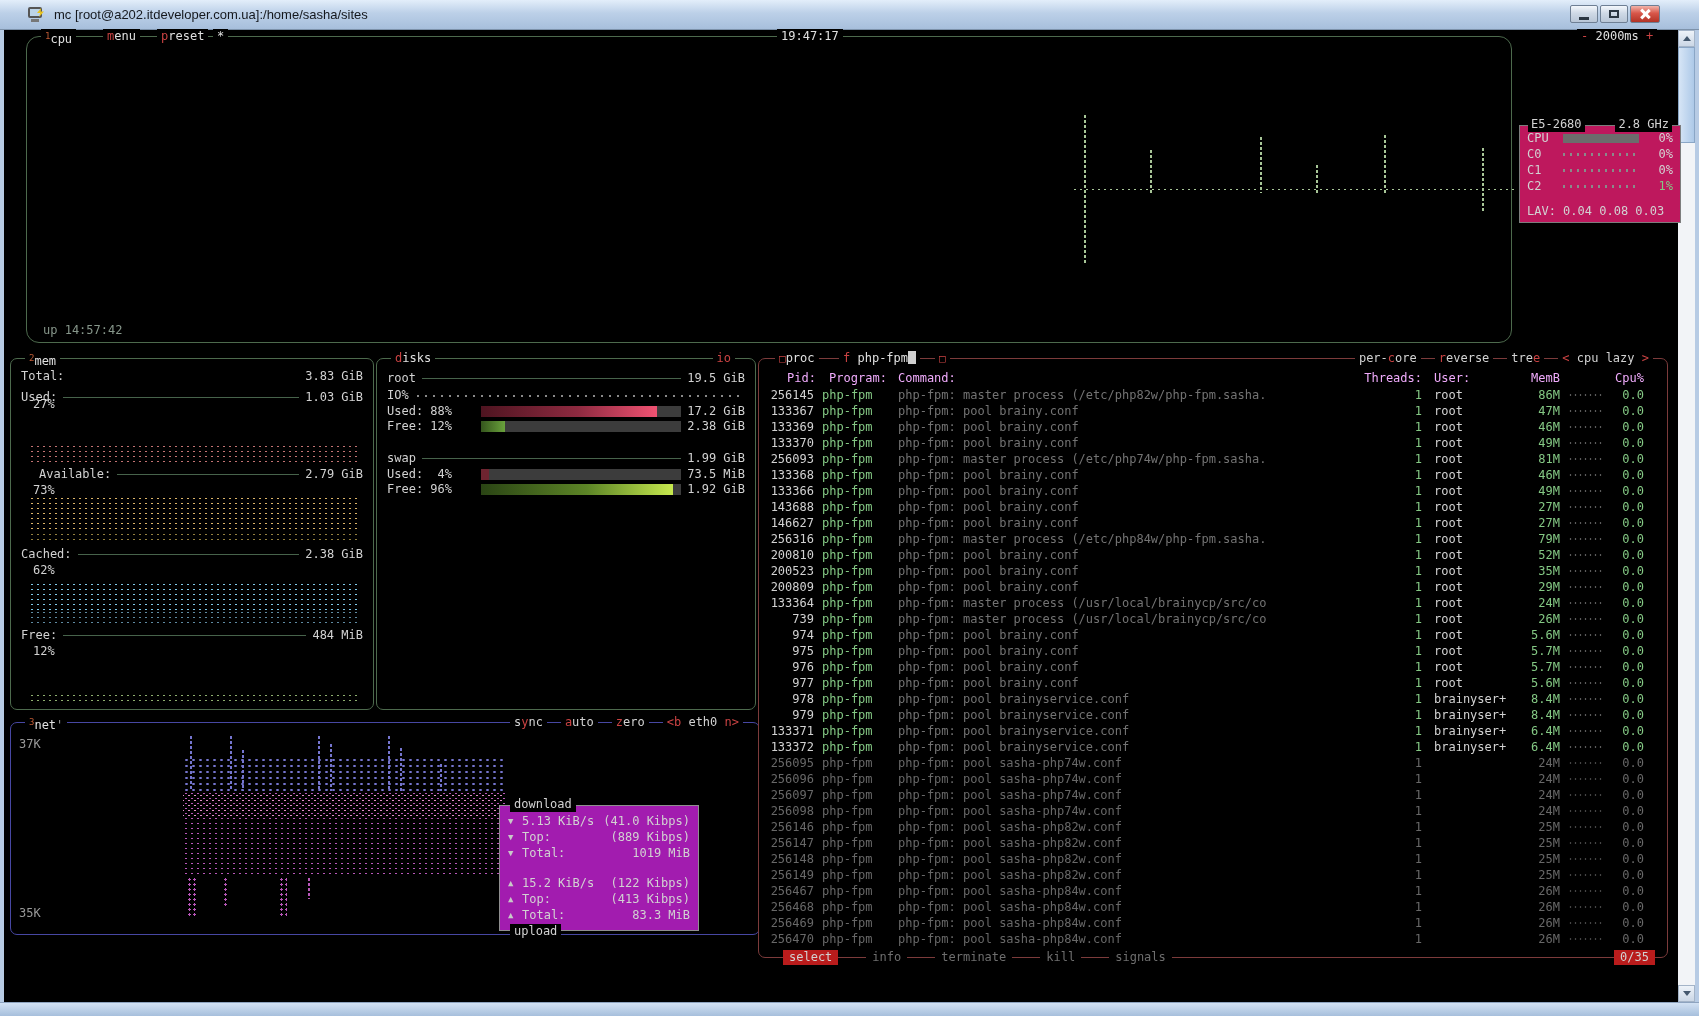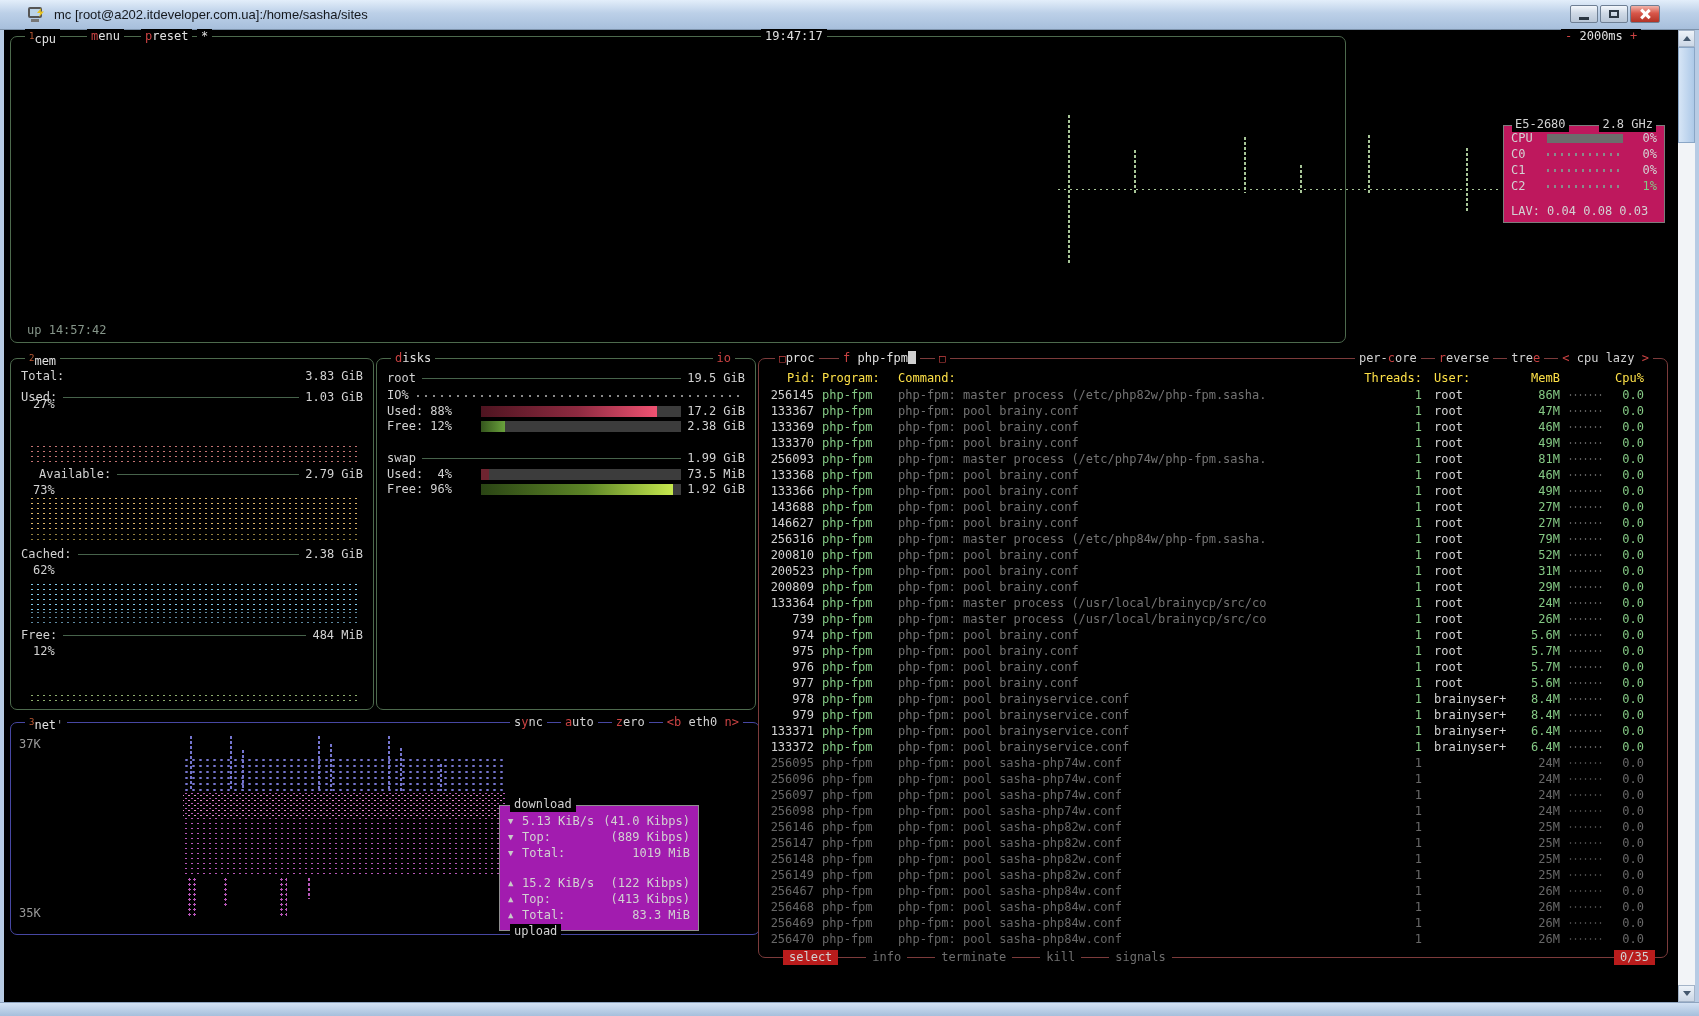--- a/index.html
+++ b/index.html
@@ -76,21 +76,21 @@
   .legtitle-r{position:absolute;top:-9px;right:8px;background:#000;padding:0 3px;}
   .legrows{position:absolute;left:0;top:4px;right:0;}
   .legrow{display:grid;grid-template-columns:36px 1fr 34px;align-items:center;height:16px;padding:0 7px;}
   .legbar{height:9px;background:#6c6c6c;}
   .legdots{height:3px;background-image:repeating-linear-gradient(90deg,#8a8a8a 0 2px,transparent 2px 7px);}
   .legval{text-align:right;}
   .legload{position:absolute;left:7px;bottom:3px;white-space:pre;}
   
   .phead,.prow{display:grid;grid-template-columns:48px 78px 418px 110px 102px 36px 52px 32px;
     height:16px;align-items:center;padding-left:8px;white-space:pre;}
-  .phead{position:absolute;left:1px;right:1px;top:11px;color:#fde047;}
+  .phead{position:absolute;left:1px;right:1px;top:11px;color:#f0abfc;}
   #proc-rows{position:absolute;left:1px;right:1px;top:28px;}
   .c-pid{text-align:right;padding-right:2px;color:#d2d2d2;}
   .c-prog{padding-left:6px;color:#84c884;}
   .c-cmd{padding-left:4px;color:#737373;}
   .c-thr{text-align:right;color:#84c884;}
   .c-user{padding-left:12px;color:#d2d2d2;}
   .c-mem{text-align:right;color:#84c884;}
   .c-cpu{text-align:right;color:#84c884;}
   .mini{display:block;width:36px;height:5px;margin:0 auto;background-image:radial-gradient(#5c5c5c 1px,transparent 1.2px);background-size:5px 4px;}
   .prow.dim .c-pid,.prow.dim .c-prog,.prow.dim .c-cmd,.prow.dim .c-thr,.prow.dim .c-user,.prow.dim .c-mem,.prow.dim .c-cpu{color:#686868;}
@@ -145,21 +145,21 @@
       <span class="tri-up"></span>
     </div>
   <div class="sthumb"></div>
   <div class="sbtn sb-dn">
       <span class="tri-dn"></span>
     </div>
 </div>
 
 <div class="term">
 
-  <div class="panel p-green" style="left:6px;top:6px;width:1336px;height:307px;">
+  <div class="panel p-green" style="left:22px;top:6px;width:1486px;height:307px;border-radius:13px;">
     <span class="ptab" style="left:14px;"><span class="sup">1</span><span>cpu</span></span>
     <span class="ptab" style="left:76px;"><span class="hk">m</span><span>enu</span></span>
     <span class="ptab" style="left:130px;"><span class="hk">p</span><span>reset</span></span>
     <span class="ptab" style="left:186px;">*</span>
     <span class="ptab" style="left:750px;">19:47:17</span>
     <span class="ptab" style="left:1550px;"><span class="hk">-</span><span> </span><span>2000ms</span><span> </span><span class="hk">+</span></span>
 
     <div>
       <div class="dots d-cpu" style="left:1045px;top:150px;width:446px;height:6px;"></div>
       <div class="dots d-cpu vsp" style="left:1056px;top:77px;height:150px;"></div>
@@ -304,41 +304,41 @@
     <span class="ptab hk" style="left:176px;font-size:11px;">□</span>
     <div class="proc-controls">
       <span><span>per-</span><span class="hk">c</span><span>ore</span></span>
       <span><span class="hk">r</span><span>everse</span></span>
       <span><span>tre</span><span class="hk">e</span></span>
       <span><span class="hk">&lt;</span><span> </span><span>cpu lazy</span><span> </span><span class="hk">&gt;</span></span>
     </div>
 
     <div class="phead">
       <span class="hdr-r">Pid:</span>
-      <span style="padding-left:6px;">Program:</span>
+      <span style="padding-left:6px;text-align:center;">Program:</span>
       <span style="padding-left:4px;">Command:</span>
       <span class="hdr-r">Threads:</span>
       <span style="padding-left:12px;">User:</span>
       <span class="hdr-r">MemB</span>
       <span></span>
       <span class="hdr-r">Cpu%</span>
     </div>
     <div id="proc-rows">
         <div class="prow"><span class="c-pid">256145</span><span class="c-prog">php-fpm</span><span class="c-cmd">php-fpm: master process (/etc/php82w/php-fpm.sasha.</span><span class="c-thr">1</span><span class="c-user">root</span><span class="c-mem">86M</span><span class="c-dots"><i class="mini"></i></span><span class="c-cpu">0.0</span></div>
         <div class="prow"><span class="c-pid">133367</span><span class="c-prog">php-fpm</span><span class="c-cmd">php-fpm: pool brainy.conf</span><span class="c-thr">1</span><span class="c-user">root</span><span class="c-mem">47M</span><span class="c-dots"><i class="mini"></i></span><span class="c-cpu">0.0</span></div>
         <div class="prow"><span class="c-pid">133369</span><span class="c-prog">php-fpm</span><span class="c-cmd">php-fpm: pool brainy.conf</span><span class="c-thr">1</span><span class="c-user">root</span><span class="c-mem">46M</span><span class="c-dots"><i class="mini"></i></span><span class="c-cpu">0.0</span></div>
         <div class="prow"><span class="c-pid">133370</span><span class="c-prog">php-fpm</span><span class="c-cmd">php-fpm: pool brainy.conf</span><span class="c-thr">1</span><span class="c-user">root</span><span class="c-mem">49M</span><span class="c-dots"><i class="mini"></i></span><span class="c-cpu">0.0</span></div>
         <div class="prow"><span class="c-pid">256093</span><span class="c-prog">php-fpm</span><span class="c-cmd">php-fpm: master process (/etc/php74w/php-fpm.sasha.</span><span class="c-thr">1</span><span class="c-user">root</span><span class="c-mem">81M</span><span class="c-dots"><i class="mini"></i></span><span class="c-cpu">0.0</span></div>
         <div class="prow"><span class="c-pid">133368</span><span class="c-prog">php-fpm</span><span class="c-cmd">php-fpm: pool brainy.conf</span><span class="c-thr">1</span><span class="c-user">root</span><span class="c-mem">46M</span><span class="c-dots"><i class="mini"></i></span><span class="c-cpu">0.0</span></div>
         <div class="prow"><span class="c-pid">133366</span><span class="c-prog">php-fpm</span><span class="c-cmd">php-fpm: pool brainy.conf</span><span class="c-thr">1</span><span class="c-user">root</span><span class="c-mem">49M</span><span class="c-dots"><i class="mini"></i></span><span class="c-cpu">0.0</span></div>
         <div class="prow"><span class="c-pid">143688</span><span class="c-prog">php-fpm</span><span class="c-cmd">php-fpm: pool brainy.conf</span><span class="c-thr">1</span><span class="c-user">root</span><span class="c-mem">27M</span><span class="c-dots"><i class="mini"></i></span><span class="c-cpu">0.0</span></div>
         <div class="prow"><span class="c-pid">146627</span><span class="c-prog">php-fpm</span><span class="c-cmd">php-fpm: pool brainy.conf</span><span class="c-thr">1</span><span class="c-user">root</span><span class="c-mem">27M</span><span class="c-dots"><i class="mini"></i></span><span class="c-cpu">0.0</span></div>
         <div class="prow"><span class="c-pid">256316</span><span class="c-prog">php-fpm</span><span class="c-cmd">php-fpm: master process (/etc/php84w/php-fpm.sasha.</span><span class="c-thr">1</span><span class="c-user">root</span><span class="c-mem">79M</span><span class="c-dots"><i class="mini"></i></span><span class="c-cpu">0.0</span></div>
         <div class="prow"><span class="c-pid">200810</span><span class="c-prog">php-fpm</span><span class="c-cmd">php-fpm: pool brainy.conf</span><span class="c-thr">1</span><span class="c-user">root</span><span class="c-mem">52M</span><span class="c-dots"><i class="mini"></i></span><span class="c-cpu">0.0</span></div>
-        <div class="prow"><span class="c-pid">200523</span><span class="c-prog">php-fpm</span><span class="c-cmd">php-fpm: pool brainy.conf</span><span class="c-thr">1</span><span class="c-user">root</span><span class="c-mem">31M</span><span class="c-dots"><i class="mini"></i></span><span class="c-cpu">0.0</span></div>
+        <div class="prow"><span class="c-pid">200523</span><span class="c-prog">php-fpm</span><span class="c-cmd">php-fpm: pool brainy.conf</span><span class="c-thr">1</span><span class="c-user">root</span><span class="c-mem">35M</span><span class="c-dots"><i class="mini"></i></span><span class="c-cpu">0.0</span></div>
         <div class="prow"><span class="c-pid">200809</span><span class="c-prog">php-fpm</span><span class="c-cmd">php-fpm: pool brainy.conf</span><span class="c-thr">1</span><span class="c-user">root</span><span class="c-mem">29M</span><span class="c-dots"><i class="mini"></i></span><span class="c-cpu">0.0</span></div>
         <div class="prow"><span class="c-pid">133364</span><span class="c-prog">php-fpm</span><span class="c-cmd">php-fpm: master process (/usr/local/brainycp/src/co</span><span class="c-thr">1</span><span class="c-user">root</span><span class="c-mem">24M</span><span class="c-dots"><i class="mini"></i></span><span class="c-cpu">0.0</span></div>
         <div class="prow"><span class="c-pid">739</span><span class="c-prog">php-fpm</span><span class="c-cmd">php-fpm: master process (/usr/local/brainycp/src/co</span><span class="c-thr">1</span><span class="c-user">root</span><span class="c-mem">26M</span><span class="c-dots"><i class="mini"></i></span><span class="c-cpu">0.0</span></div>
         <div class="prow"><span class="c-pid">974</span><span class="c-prog">php-fpm</span><span class="c-cmd">php-fpm: pool brainy.conf</span><span class="c-thr">1</span><span class="c-user">root</span><span class="c-mem">5.6M</span><span class="c-dots"><i class="mini"></i></span><span class="c-cpu">0.0</span></div>
         <div class="prow"><span class="c-pid">975</span><span class="c-prog">php-fpm</span><span class="c-cmd">php-fpm: pool brainy.conf</span><span class="c-thr">1</span><span class="c-user">root</span><span class="c-mem">5.7M</span><span class="c-dots"><i class="mini"></i></span><span class="c-cpu">0.0</span></div>
         <div class="prow"><span class="c-pid">976</span><span class="c-prog">php-fpm</span><span class="c-cmd">php-fpm: pool brainy.conf</span><span class="c-thr">1</span><span class="c-user">root</span><span class="c-mem">5.7M</span><span class="c-dots"><i class="mini"></i></span><span class="c-cpu">0.0</span></div>
         <div class="prow"><span class="c-pid">977</span><span class="c-prog">php-fpm</span><span class="c-cmd">php-fpm: pool brainy.conf</span><span class="c-thr">1</span><span class="c-user">root</span><span class="c-mem">5.6M</span><span class="c-dots"><i class="mini"></i></span><span class="c-cpu">0.0</span></div>
         <div class="prow"><span class="c-pid">978</span><span class="c-prog">php-fpm</span><span class="c-cmd">php-fpm: pool brainyservice.conf</span><span class="c-thr">1</span><span class="c-user">brainyser+</span><span class="c-mem">8.4M</span><span class="c-dots"><i class="mini"></i></span><span class="c-cpu">0.0</span></div>
         <div class="prow"><span class="c-pid">979</span><span class="c-prog">php-fpm</span><span class="c-cmd">php-fpm: pool brainyservice.conf</span><span class="c-thr">1</span><span class="c-user">brainyser+</span><span class="c-mem">8.4M</span><span class="c-dots"><i class="mini"></i></span><span class="c-cpu">0.0</span></div>
         <div class="prow"><span class="c-pid">133371</span><span class="c-prog">php-fpm</span><span class="c-cmd">php-fpm: pool brainyservice.conf</span><span class="c-thr">1</span><span class="c-user">brainyser+</span><span class="c-mem">6.4M</span><span class="c-dots"><i class="mini"></i></span><span class="c-cpu">0.0</span></div>

